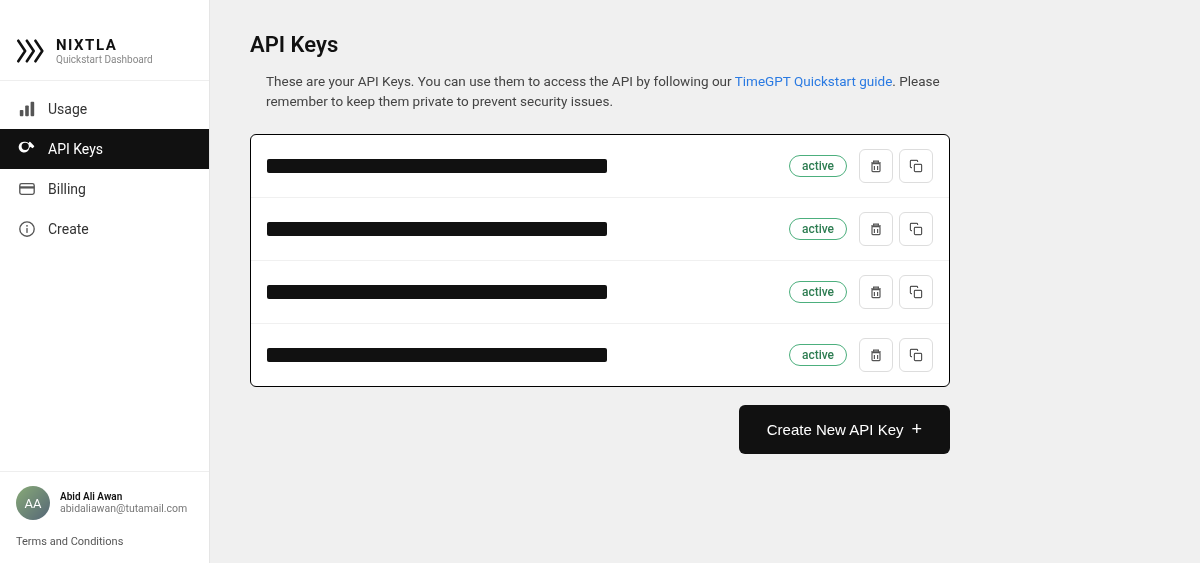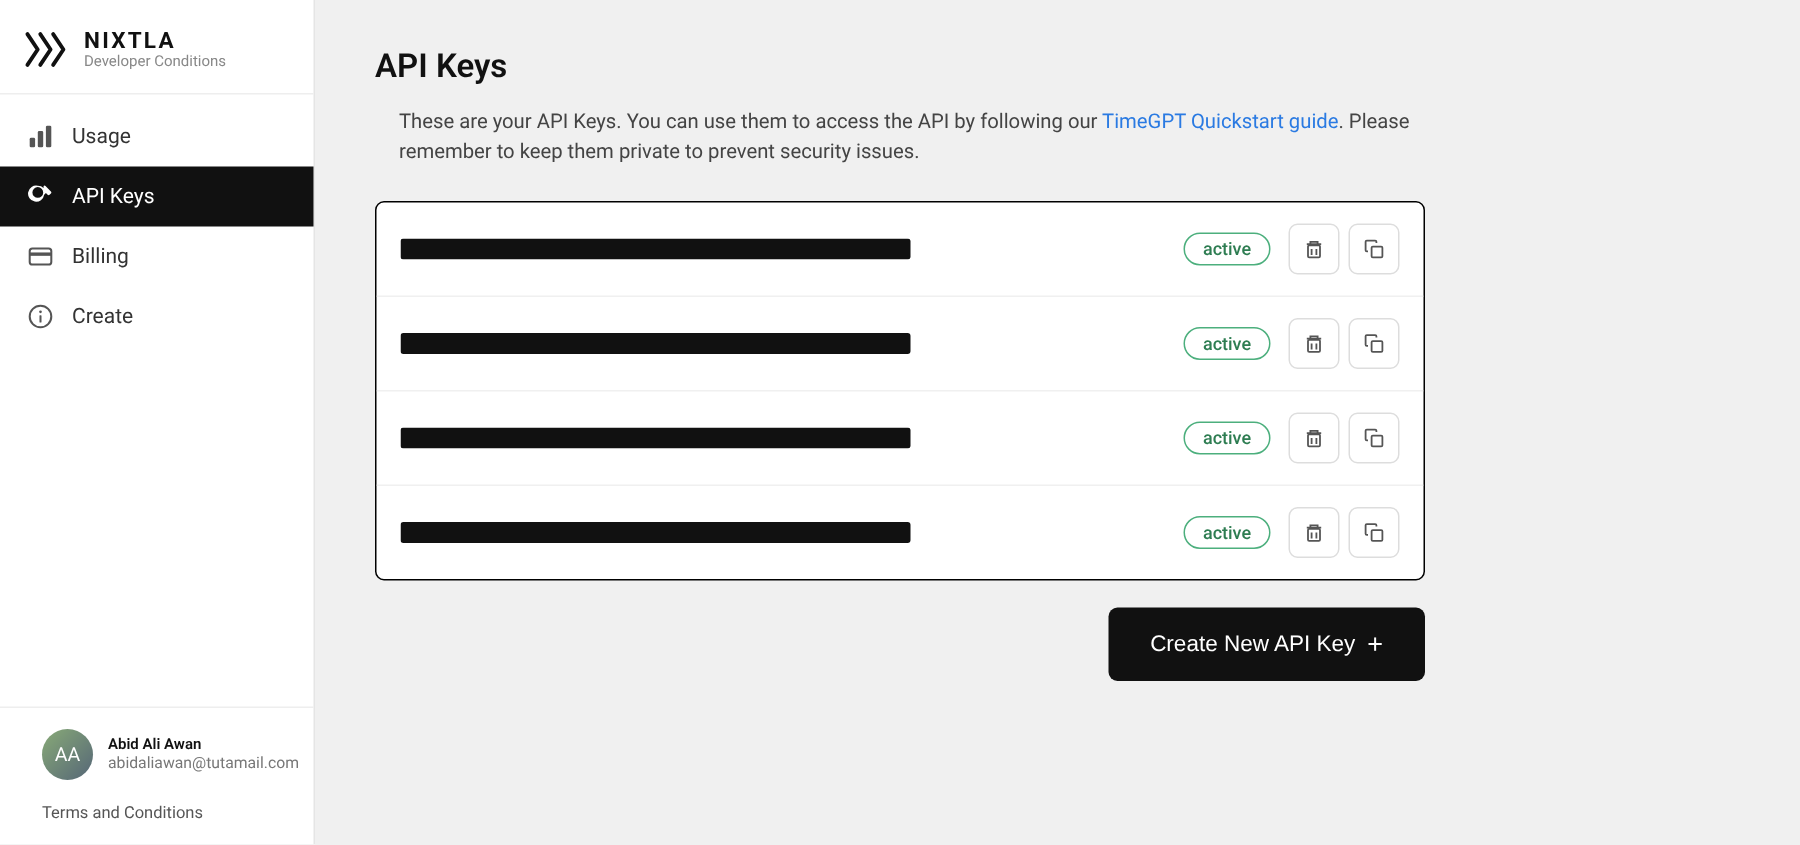--- a/index.html
+++ b/index.html
@@ -17,21 +17,21 @@
       width: 210px;
       min-width: 210px;
       background: #fff;
       display: flex;
       flex-direction: column;
       border-right: 1px solid #e5e5e5;
       height: 100%;
     }
 
     .sidebar-logo {
-      padding: 18px 16px 14px;
+      padding: 36px 16px 14px;
       border-bottom: 1px solid #eee;
     }
 
     .logo-mark {
       display: flex;
       align-items: center;
       gap: 8px;
     }
 
     .logo-icon {
@@ -86,21 +86,21 @@
       width: 18px;
       height: 18px;
       display: flex;
       align-items: center;
       justify-content: center;
       color: #555;
       flex-shrink: 0;
     }
 
     .sidebar-footer {
-      padding: 14px 28px;
+      padding: 14px 16px;
       border-top: 1px solid #eee;
     }
 
     .user-info {
       display: flex;
       align-items: center;
       gap: 10px;
       margin-bottom: 10px;
     }
 
@@ -278,21 +278,21 @@
   <div class="sidebar-logo">
     <div class="logo-mark">
 
       <svg class="logo-icon" viewBox="0 0 36 28" fill="none" xmlns="http://www.w3.org/2000/svg">
         <path d="M2 2L10 14L2 26" stroke="#111" stroke-width="3" stroke-linecap="round" stroke-linejoin="round" fill="none"></path>
         <path d="M12 2L20 14L12 26" stroke="#111" stroke-width="3" stroke-linecap="round" stroke-linejoin="round" fill="none"></path>
         <path d="M22 2L30 14L22 26" stroke="#111" stroke-width="3" stroke-linecap="round" stroke-linejoin="round" fill="none"></path>
       </svg>
       <div class="logo-text-block">
         <span class="logo-name">NIXTLA</span>
-        <span class="logo-sub">Developer Conditions</span>
+        <span class="logo-sub">Quickstart Dashboard</span>
       </div>
     </div>
   </div>
 
   <nav class="sidebar-nav">
 
     <div class="nav-item">
       <span class="nav-icon">
         <svg viewBox="0 0 20 20" fill="currentColor">
             <rect x="2" y="11" width="4" height="7" rx="1"></rect>

